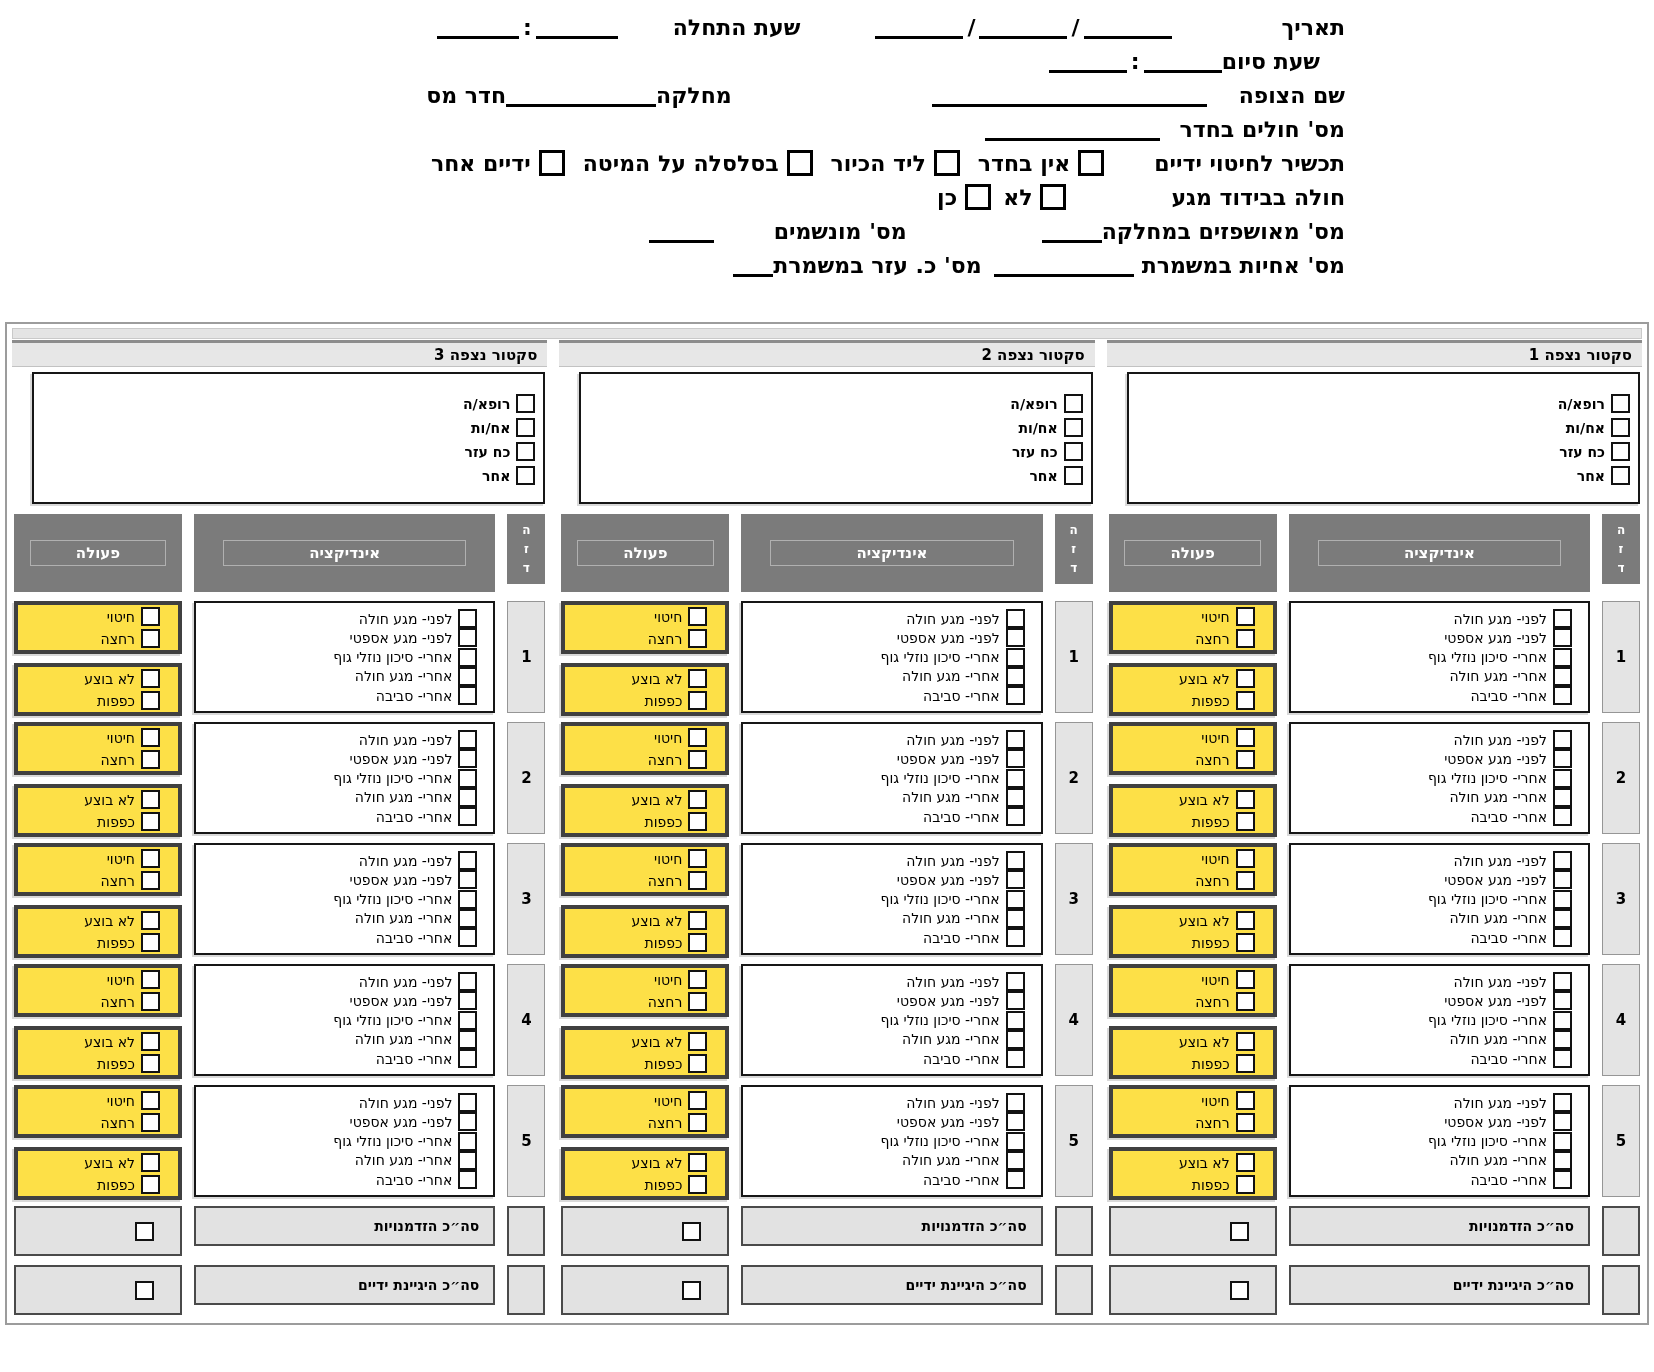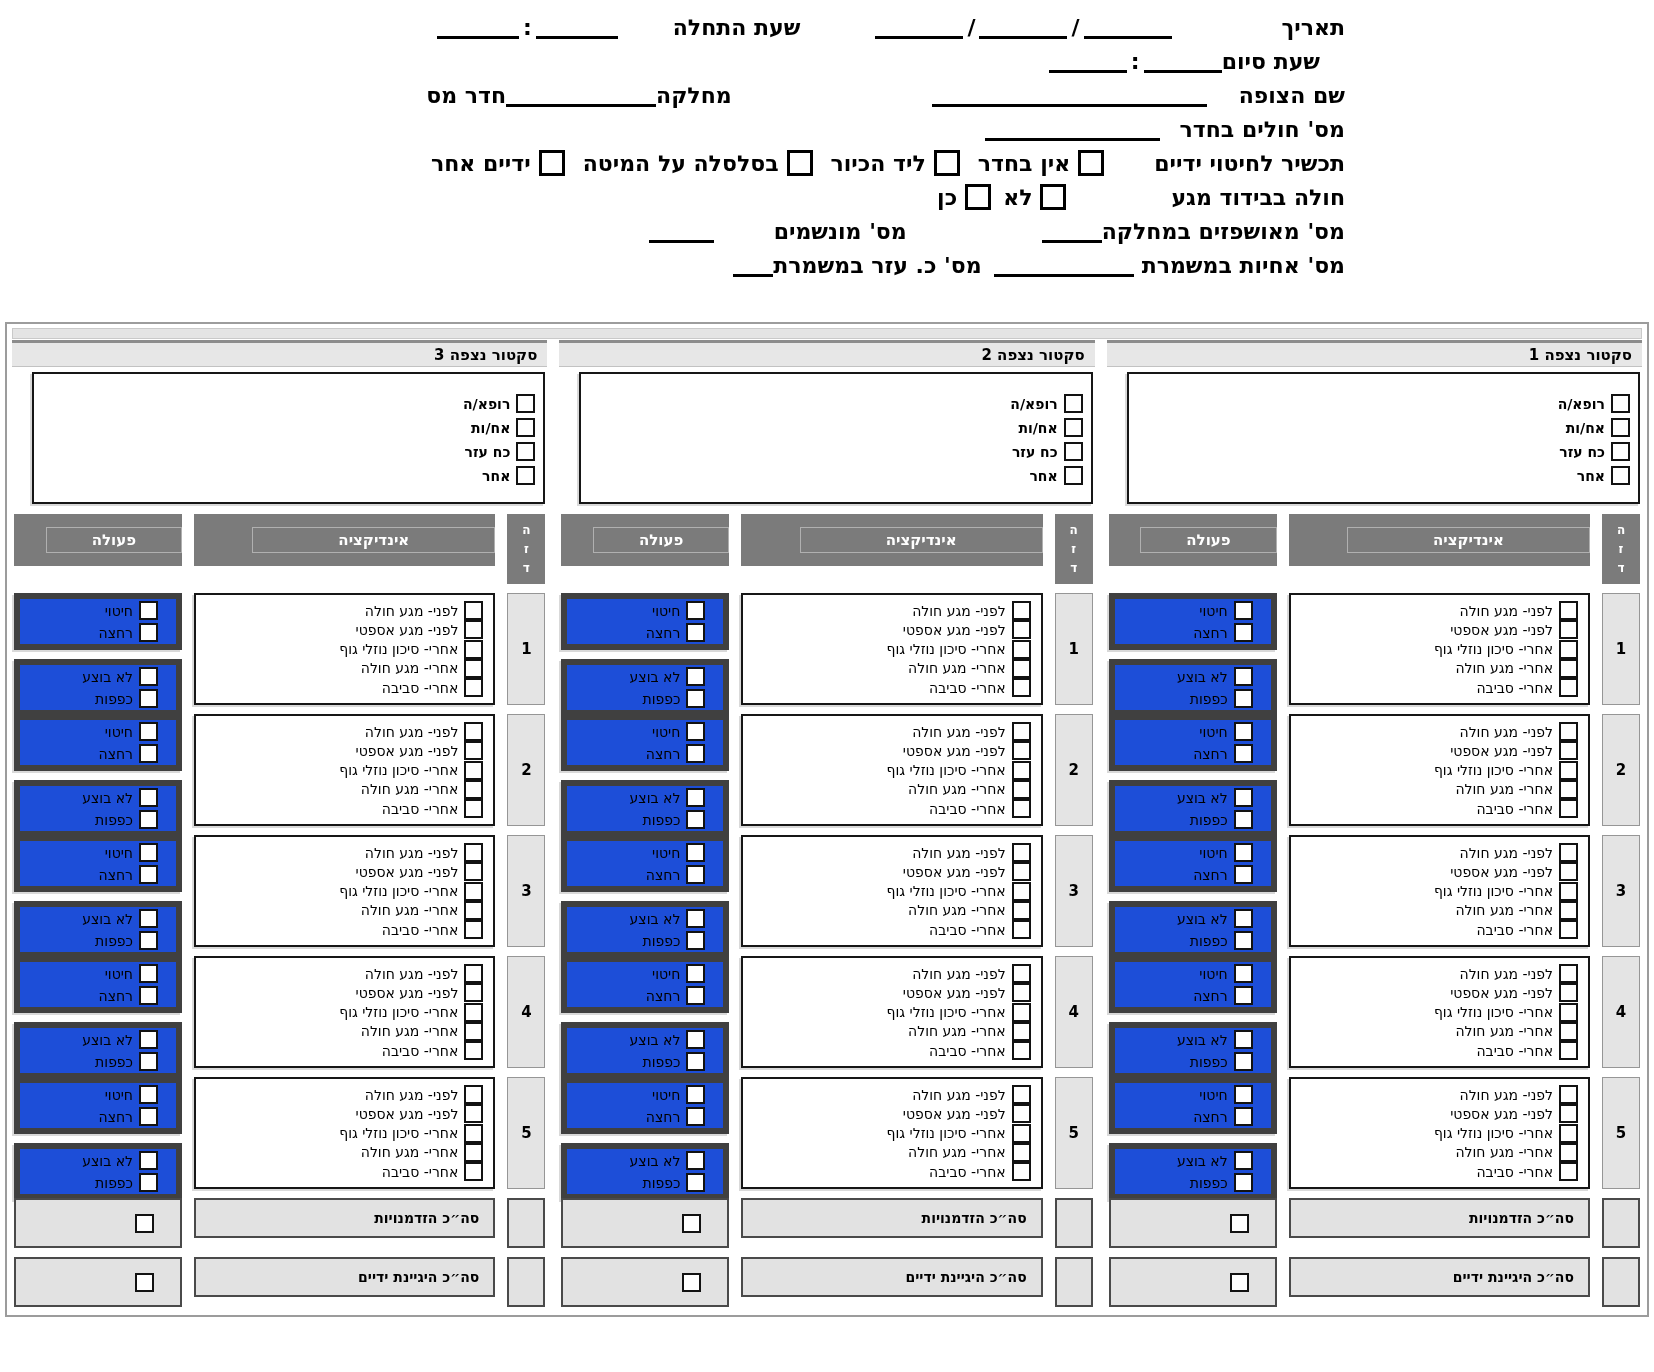--- a/index.html
+++ b/index.html
@@ -29,30 +29,30 @@
             padding:20px 8px 0 8px;display:flex;flex-direction:column;gap:5px;box-sizing:border-box;
             box-shadow:-2px 2px 0 0 #d9d9d9;}
   .cb{width:15px;height:15px;border:2px solid #121212;background:#fff;display:inline-block;flex:none;box-sizing:content-box;}
   .cb-line{display:flex;align-items:center;gap:6px;font-size:14px;}
   .role-line{font-weight:bold;}
 
   .sgrid{display:grid;grid-template-columns:38px 1fr 168px;column-gap:12px;row-gap:9px;padding:0 2px;}
   .hz-head{height:70px;background:#7b7b7b;color:#fff;font-size:12px;font-weight:bold;
            display:flex;flex-direction:column;align-items:center;justify-content:space-around;
            padding:6px 0;box-sizing:border-box;}
-  .col-head{height:52px;background:#7b7b7b;display:flex;align-items:center;box-sizing:border-box;}
+  .col-head{height:78px;background:#7b7b7b;display:flex;align-items:center;justify-content:center;box-sizing:border-box;}
   .hdr-label{display:block;width:80%;text-align:center;color:#fff;font-size:15px;font-weight:bold;
              border:1px solid #b0b0b0;padding:3px 0;}
   .num-cell{background:#e4e4e4;border:1px solid #969696;display:flex;align-items:center;justify-content:center;
             font-size:15px;font-weight:bold;box-sizing:border-box;}
   .ind-box{background:#fff;border:2px solid #161616;height:112px;box-sizing:border-box;
-           padding:6px 10px;display:flex;flex-direction:column;justify-content:space-between;
+           padding:6px 16px;display:flex;flex-direction:column;justify-content:space-between;
            box-shadow:-2px 2px 0 0 #d9d9d9;}
   .act-stack{display:flex;flex-direction:column;gap:9px;height:112px;box-sizing:border-box;}
-  .act-box{background:#1d4ed8;border:6px solid #404040;box-sizing:border-box;flex:1;
+  .act-box{background:#fde047;border:4px solid #404040;box-sizing:border-box;flex:1;
            display:flex;flex-direction:column;justify-content:flex-end;gap:3px;padding:2px 18px 2px 4px;
            box-shadow:-2px 2px 0 0 #d9d9d9;}
   .total-num{background:#e2e2e2;border:2px solid #4a4a4a;height:50px;box-sizing:border-box;}
   .total-label{background:#e2e2e2;border:2px solid #4a4a4a;height:40px;box-sizing:border-box;
                display:flex;align-items:center;padding:0 14px;font-size:14px;font-weight:bold;}
   .total-check{background:#e2e2e2;border:2px solid #4a4a4a;height:50px;box-sizing:border-box;
                display:flex;align-items:center;padding:0 26px;}
 </style>
 </head>
 <body>

